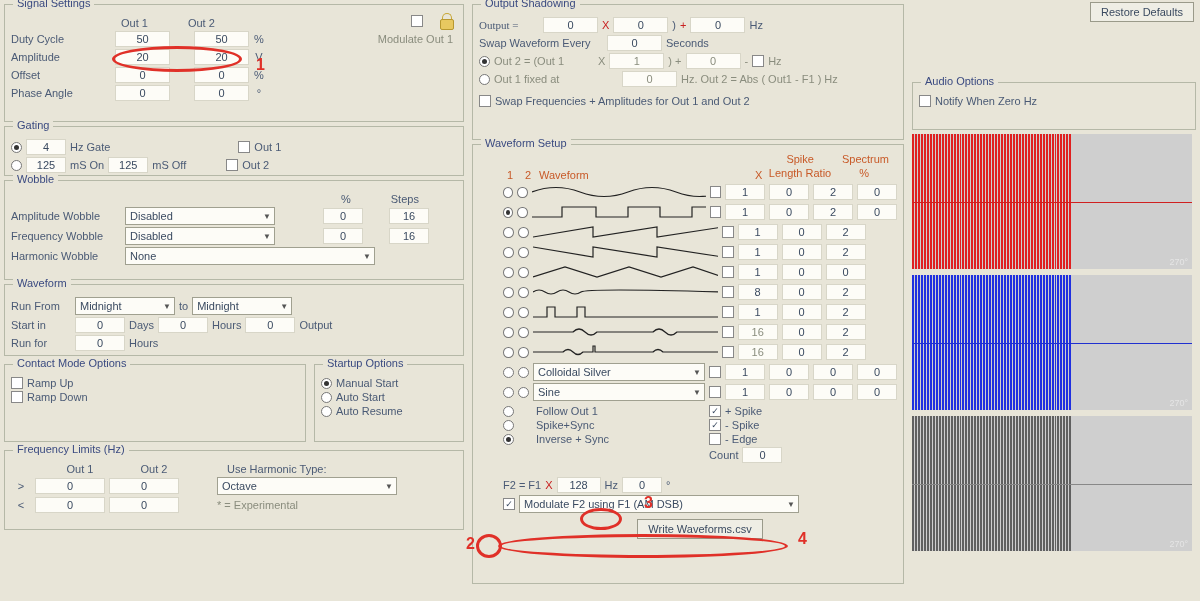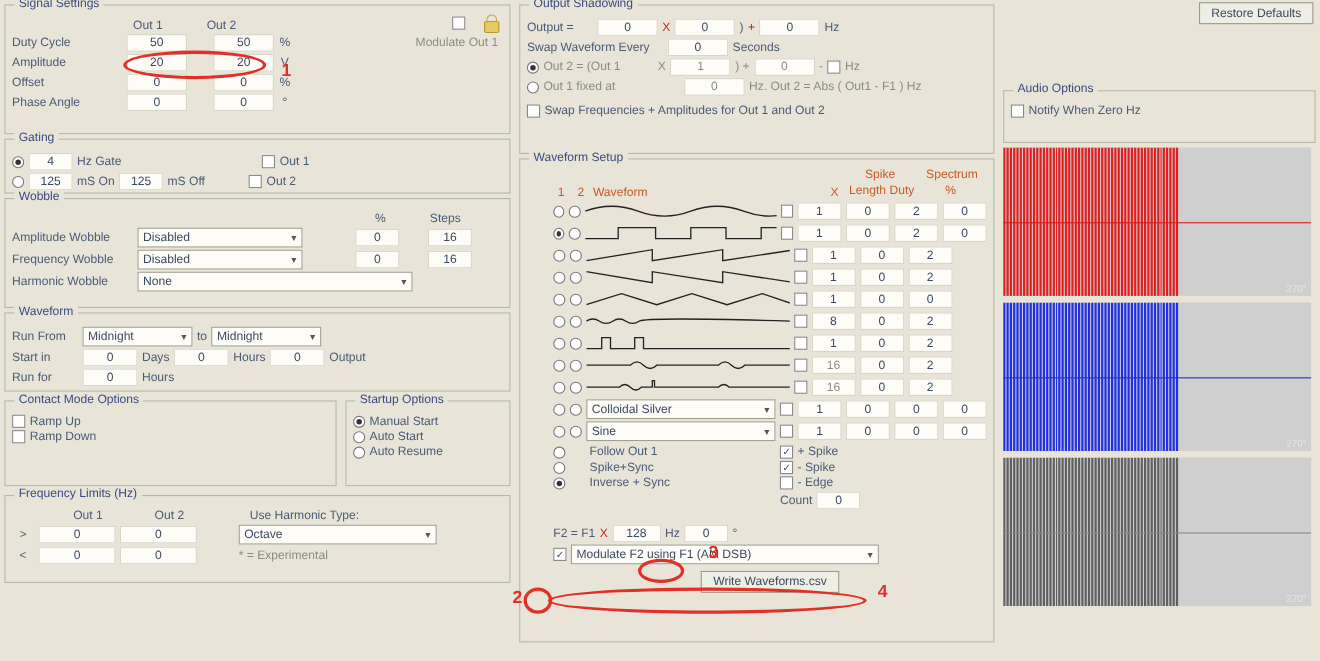--- a/index.html
+++ b/index.html
@@ -318,21 +318,21 @@
     </div>
 
   </div>
 
   <div id="midcol">
 
     <div class="gb" style="height:136px;">
       <span class="title">Output Shadowing</span>
 
       <div class="row">
-        <span class="lbl" style="width:60px;">Output =</span>
+        <span class="lbl" style="width:60px;font-family:Liberation Serif, serif;">Output =</span>
         <span class="val" style="width:55px;">0</span>
         <span class="lbl red">X</span>
         <span class="val" style="width:55px;">0</span>
         <span class="lbl">)</span>
         <span class="lbl red">+</span>
         <span class="val" style="width:55px;">0</span>
         <span class="lbl">Hz</span>
       </div>
       <div class="row">
         <span class="lbl" style="width:124px;">Swap Waveform Every</span>
@@ -364,21 +364,21 @@
     </div>
 
     <div class="gb" style="height:440px;padding-left:30px;">
       <span class="title">Waveform Setup</span>
 
       <div class="row" style="position:absolute; top:6px; right:14px; gap:28px;">
         <span class="lbl orange">Spike</span>
         <span class="lbl orange">Spectrum</span>
       </div>
       <div class="row" style="position:absolute; top:20px; right:34px; gap:28px;">
-        <span class="lbl orange">Length Duty</span>
+        <span class="lbl orange">Length Ratio</span>
         <span class="lbl orange">%</span>
       </div>
       <div class="row" style="margin-top:14px;">
         <span class="lbl orange" style="width:14px; text-align:center;">1</span>
         <span class="lbl orange" style="width:14px; text-align:center;">2</span>
         <span class="lbl orange" style="width:190px;">Waveform</span>
         <span style="width:18px;"></span>
         <span class="lbl orange">X</span>
       </div>
 

